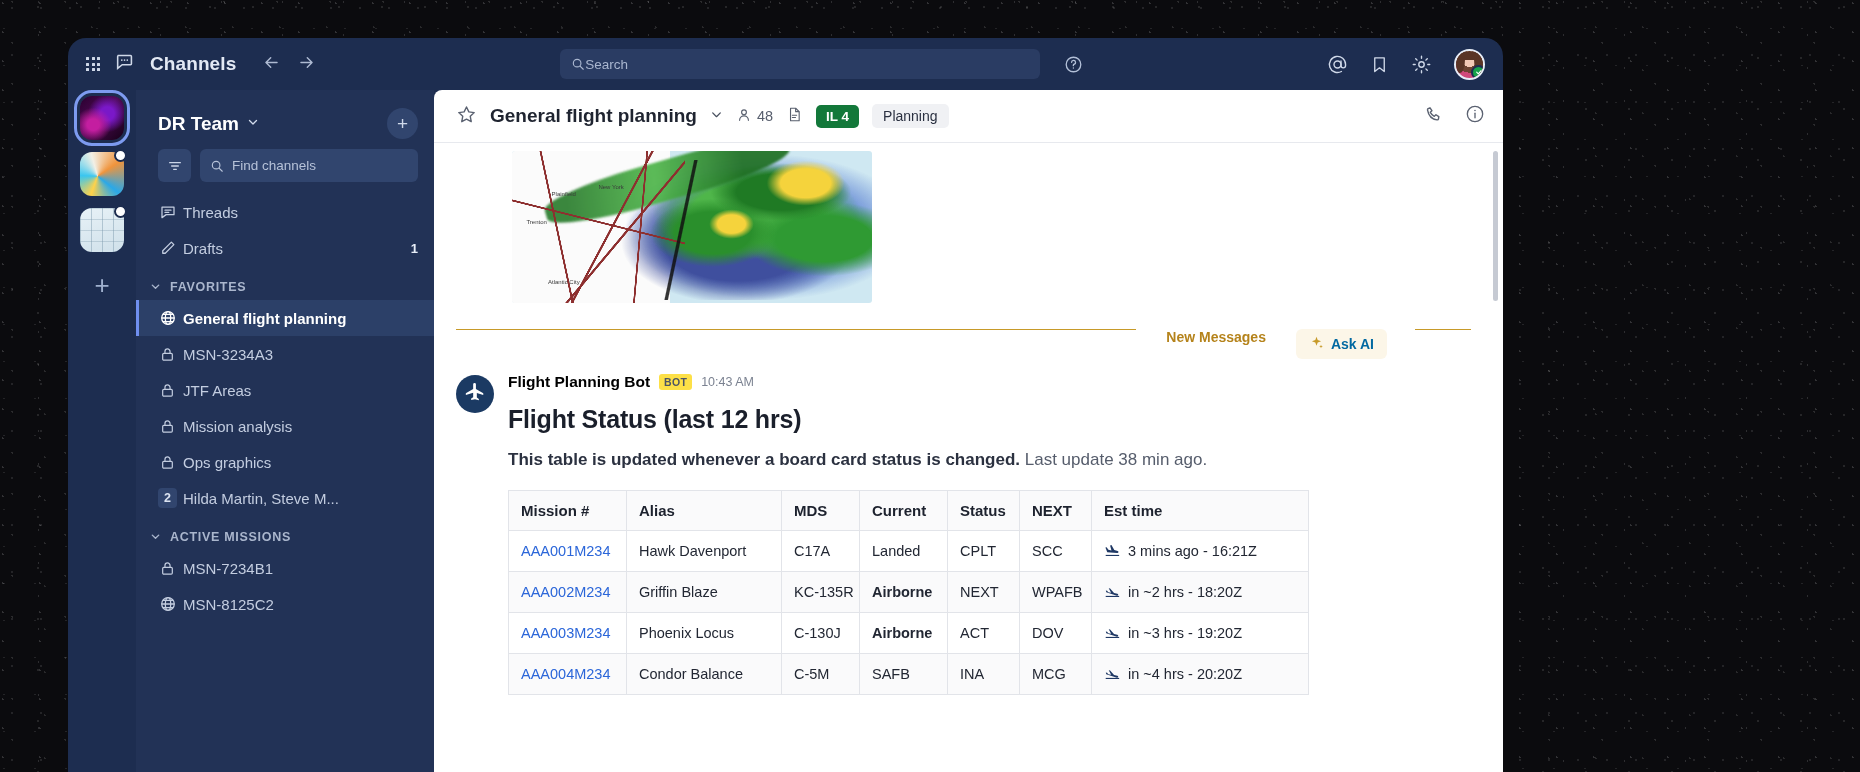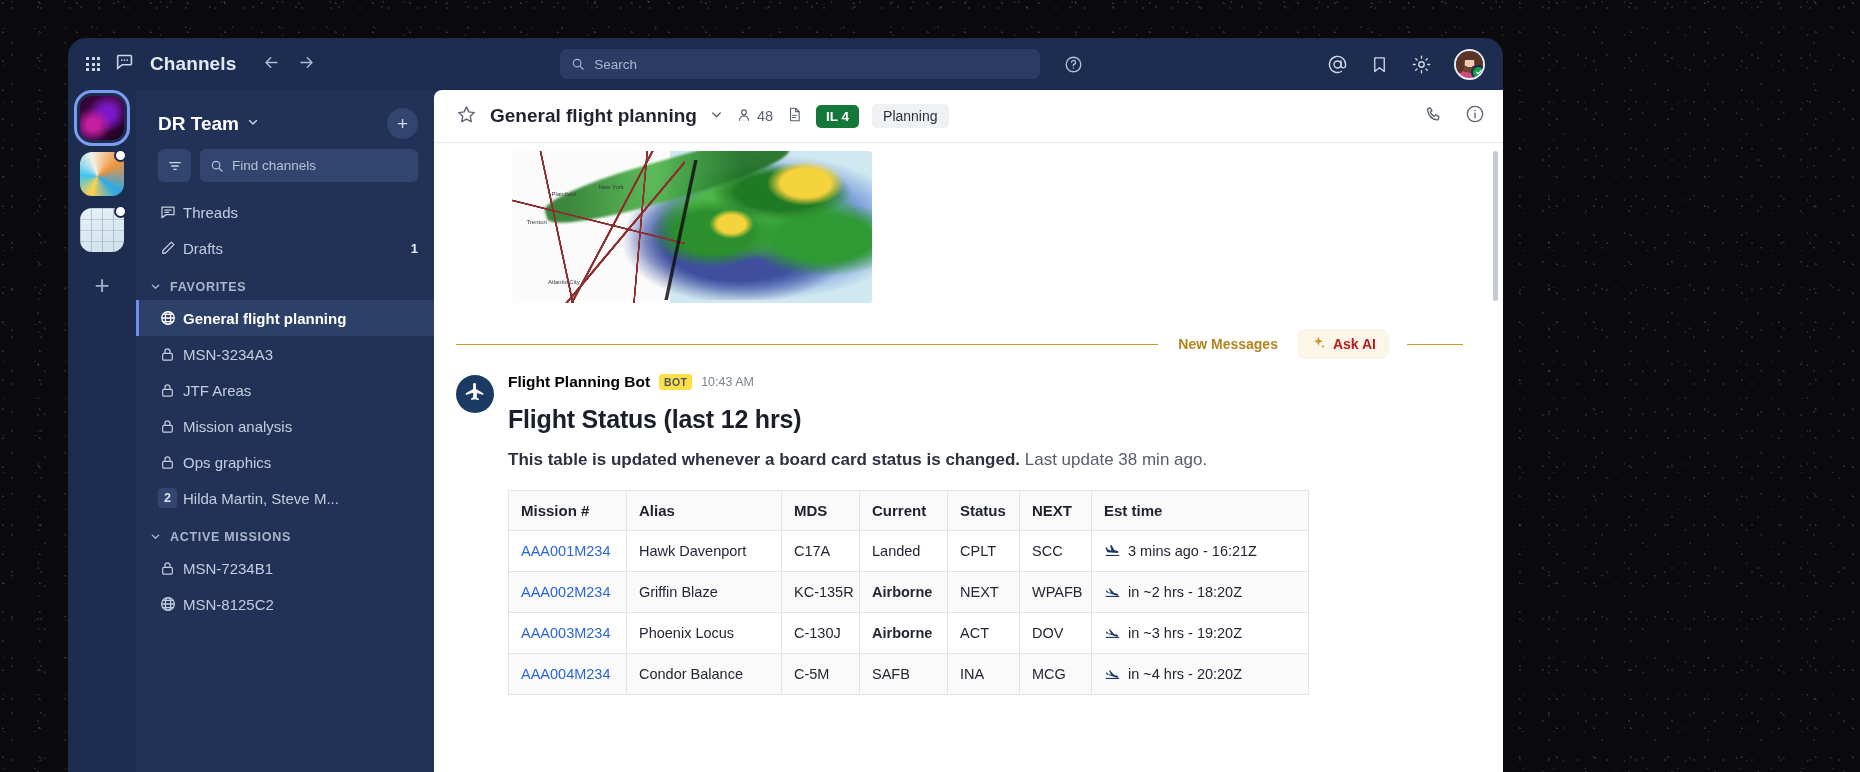--- a/index.html
+++ b/index.html
@@ -52,21 +52,21 @@
   .grid-icon { display: grid; grid-template-columns: repeat(3,3px); grid-gap: 2.5px; }
   .grid-icon i { width: 3px; height: 3px; background: #cfd8e8; display: block; border-radius: .5px; }
   .tb-title { font-size: 19px; font-weight: 700; color: #e3e9f4; letter-spacing: .1px; }
   .tb-nav { display: flex; align-items: center; gap: 16px; margin-left: 12px; }
   .tb-arrow { font-size: 18px; color: #aebad2; line-height: 1; }
   .search-wrap { flex: 1; display: flex; justify-content: center; }
   .search-box {
     width: 480px; height: 30px;
     background: #2a3c63;
     border-radius: 6px;
-    display: flex; align-items: center; gap: 9px;
+    display: flex; align-items: center; 
     padding: 0 11px;
     color: #a9b6cf; font-size: 13.5px;
   }
   .tb-right { display: flex; align-items: center; gap: 22px; }
   .tb-right svg { display: block; }
   .avatar {
     position: relative; width: 31px; height: 31px; border-radius: 50%;
     background: radial-gradient(circle at 50% 30%, #f2c9b6 0 34%, #6e4433 34% 58%, #d04a7a 58% 100%);
     border: 2px solid #e7edf7;
     overflow: hidden;
@@ -244,28 +244,28 @@
       linear-gradient(14deg, transparent 52%, #8d2f2f 52.2%, #8d2f2f 53%, transparent 53.2%),
       linear-gradient(130deg, transparent 60%, #8d2f2f 60.2%, #8d2f2f 61%, transparent 61.2%),
       linear-gradient(95deg, transparent 72%, #8d2f2f 72.2%, #8d2f2f 73%, transparent 73.2%);
   }
   .radar .lbl {
     position: absolute; font-size: 6px; color: #3a3a3a; font-family: "Liberation Sans", sans-serif;
   }
 
   
   .newmsg {
-    display: flex; align-items: center; gap: 8px;
-    padding: 16px 40px 0 22px; margin-top: 10px;
+    display: flex; align-items: flex-start; gap: 18px;
+    padding: 16px 32px 0 22px; margin-top: 10px;
   }
   .newmsg .line { flex: 1; height: 1px; background: #c79a29; }
   .newmsg .lbl { color: #b5831b; font-size: 14px; font-weight: 700; padding: 0 12px; }
   .askai {
     display: flex; align-items: center; gap: 7px;
-    background: #fcf6e8; color: #b91c1c; font-size: 14px; font-weight: 600;
+    background: #fcf6e8; color: #0369a1; font-size: 14px; font-weight: 600;
     padding: 6px 13px; border-radius: 6px;
   }
   .newmsg .line-r { width: 56px; height: 1px; background: #c79a29; margin-left: 10px; }
 
   
   .msg { padding: 14px 0 0 22px; display: flex; gap: 14px; }
   .bot-av {
     width: 38px; height: 38px; border-radius: 50%;
     background: #1b3a63; display: flex; align-items: center; justify-content: center;
     flex: 0 0 38px; margin-top: 2px;

